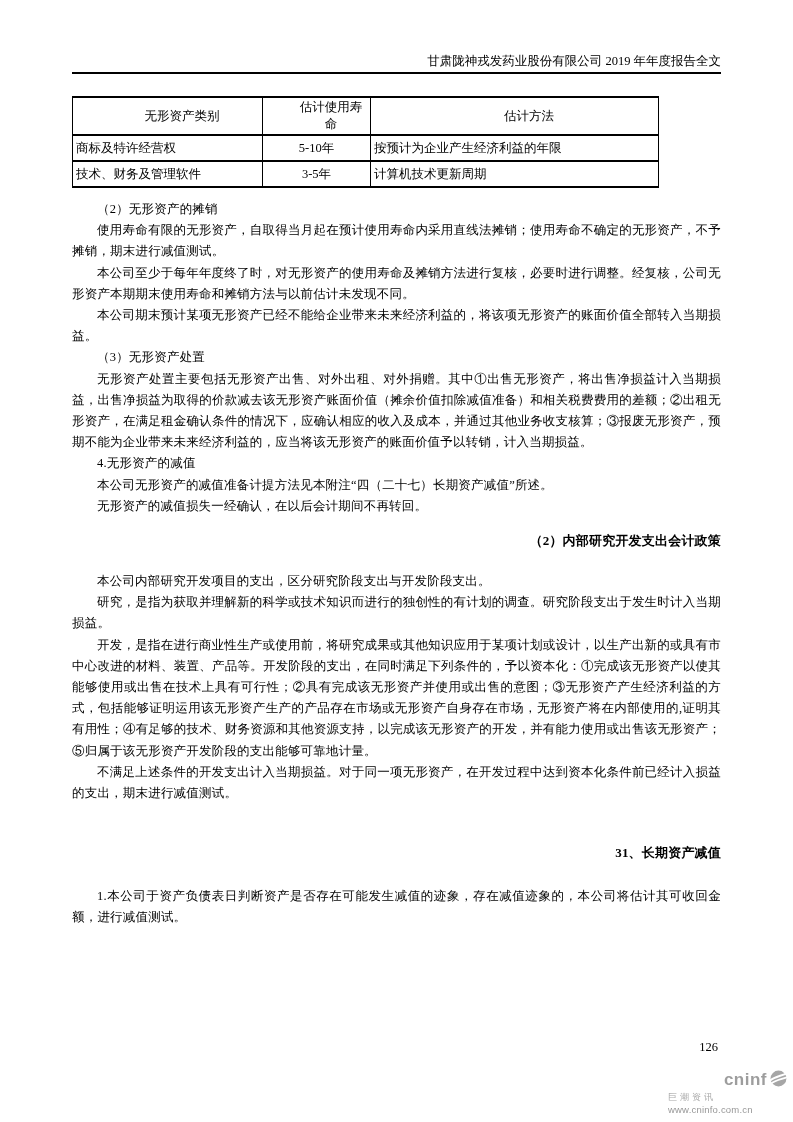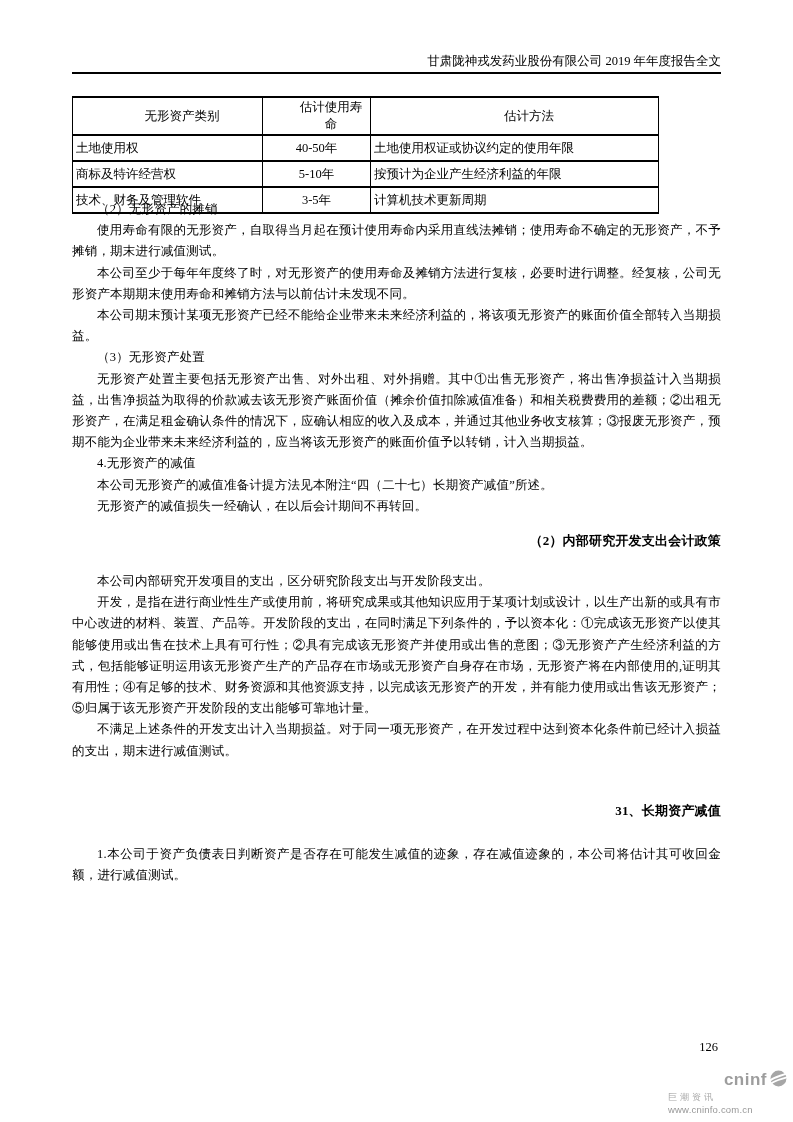--- a/index.html
+++ b/index.html
@@ -142,25 +142,20 @@
       </colgroup>
     <thead>
       <tr id="asset-table-head-row">
           <th>无形资产类别</th>
           <th>估计使用寿命</th>
           <th>估计方法</th>
         </tr>
     </thead>
     <tbody id="asset-table-body">
         <tr>
-          <td>土地使用权</td>
-          <td class="center">40-50年</td>
-          <td>土地使用权证或协议约定的使用年限</td>
-        </tr>
-        <tr>
           <td>商标及特许经营权</td>
           <td class="center">5-10年</td>
           <td>按预计为企业产生经济利益的年限</td>
         </tr>
         <tr>
           <td>技术、财务及管理软件</td>
           <td class="center">3-5年</td>
           <td>计算机技术更新周期</td>
         </tr>
       </tbody>
@@ -171,20 +166,21 @@
       <p>使用寿命有限的无形资产，自取得当月起在预计使用寿命内采用直线法摊销；使用寿命不确定的无形资产，不予摊销，期末进行减值测试。</p>
       <p>本公司至少于每年年度终了时，对无形资产的使用寿命及摊销方法进行复核，必要时进行调整。经复核，公司无形资产本期期末使用寿命和摊销方法与以前估计未发现不同。</p>
       <p>本公司期末预计某项无形资产已经不能给企业带来未来经济利益的，将该项无形资产的账面价值全部转入当期损益。</p>
       <p>（3）无形资产处置</p>
       <p>无形资产处置主要包括无形资产出售、对外出租、对外捐赠。其中①出售无形资产，将出售净损益计入当期损益，出售净损益为取得的价款减去该无形资产账面价值（摊余价值扣除减值准备）和相关税费费用的差额；②出租无形资产，在满足租金确认条件的情况下，应确认相应的收入及成本，并通过其他业务收支核算；③报废无形资产，预期不能为企业带来未来经济利益的，应当将该无形资产的账面价值予以转销，计入当期损益。</p>
       <p>4.无形资产的减值</p>
       <p>本公司无形资产的减值准备计提方法见本附注“四（二十七）长期资产减值”所述。</p>
       <p>无形资产的减值损失一经确认，在以后会计期间不再转回。</p>
       <p class="h-sub">（2）内部研究开发支出会计政策</p>
       <p>本公司内部研究开发项目的支出，区分研究阶段支出与开发阶段支出。</p>
+      <p>研究，是指为获取并理解新的科学或技术知识而进行的独创性的有计划的调查。研究阶段支出于发生时计入当期损益。</p>
       <p>开发，是指在进行商业性生产或使用前，将研究成果或其他知识应用于某项计划或设计，以生产出新的或具有市中心改进的材料、装置、产品等。开发阶段的支出，在同时满足下列条件的，予以资本化：①完成该无形资产以使其能够使用或出售在技术上具有可行性；②具有完成该无形资产并使用或出售的意图；③无形资产产生经济利益的方式，包括能够证明运用该无形资产生产的产品存在市场或无形资产自身存在市场，无形资产将在内部使用的,证明其有用性；④有足够的技术、财务资源和其他资源支持，以完成该无形资产的开发，并有能力使用或出售该无形资产；⑤归属于该无形资产开发阶段的支出能够可靠地计量。</p>
       <p>不满足上述条件的开发支出计入当期损益。对于同一项无形资产，在开发过程中达到资本化条件前已经计入损益的支出，期末进行减值测试。</p>
       <p class="h-num">31、长期资产减值</p>
       <p>1.本公司于资产负债表日判断资产是否存在可能发生减值的迹象，存在减值迹象的，本公司将估计其可收回金额，进行减值测试。</p>
     </div>
 
   <div class="page-number">126</div>
 
   <div class="cninf-logo">
     <div class="cninf-row1">

